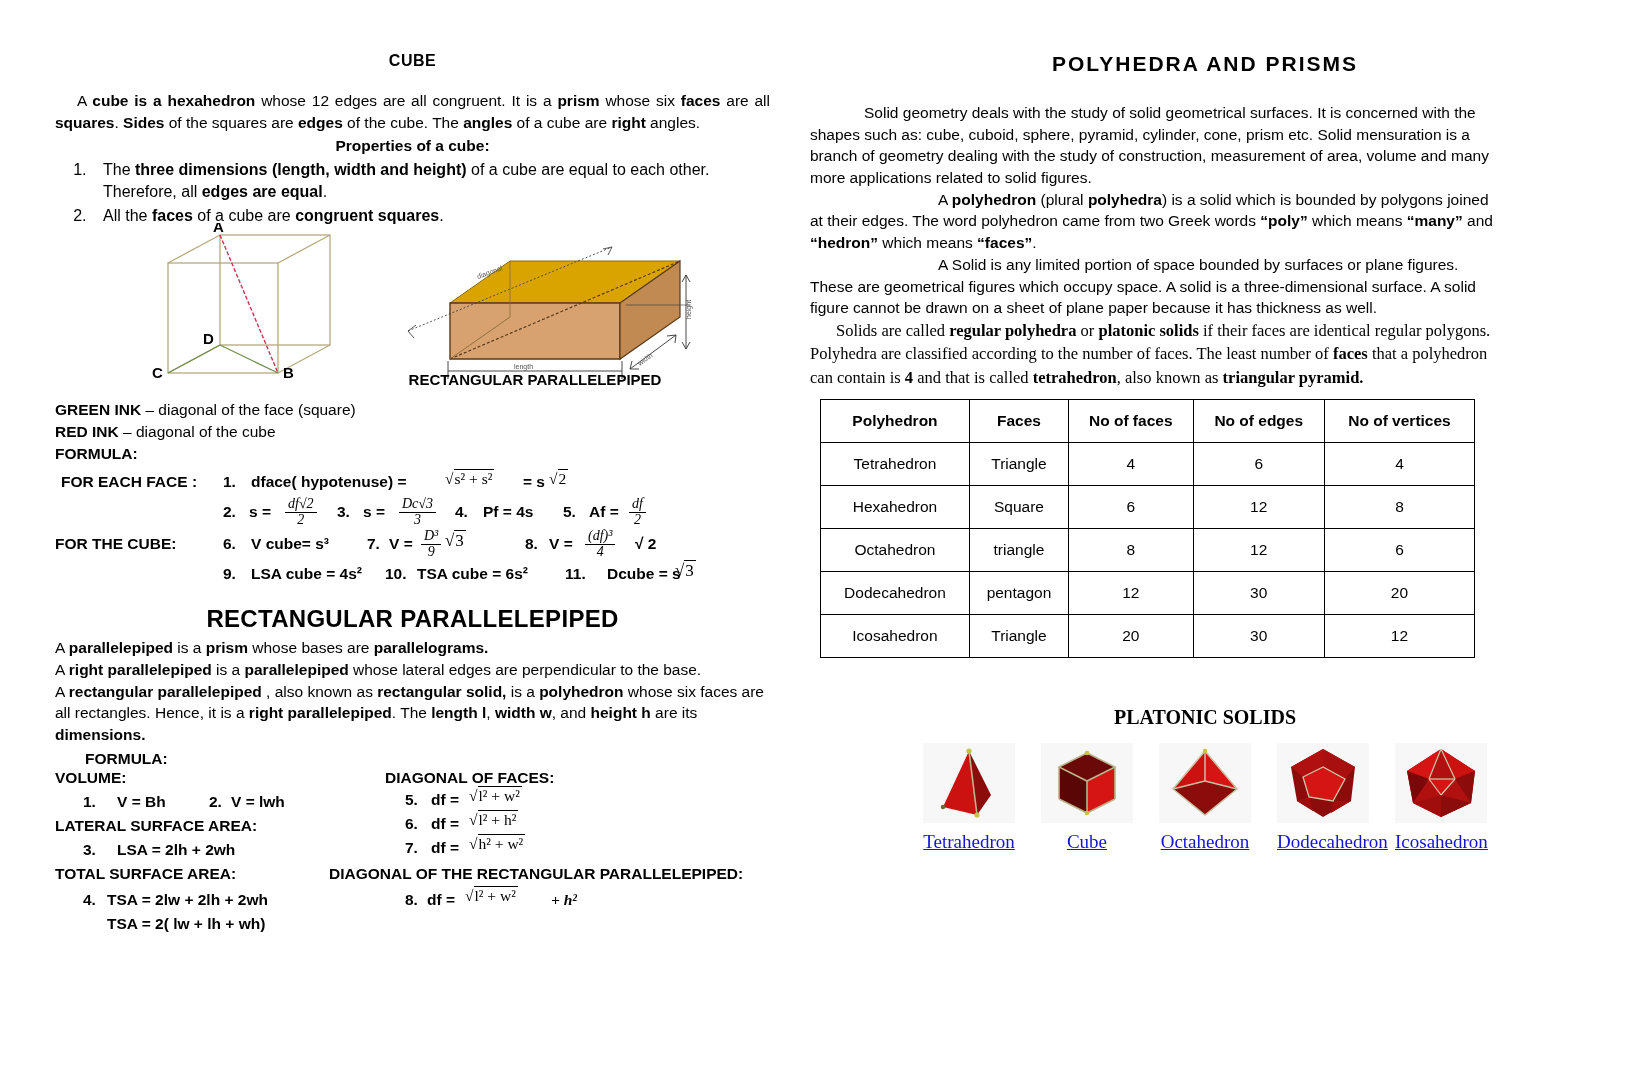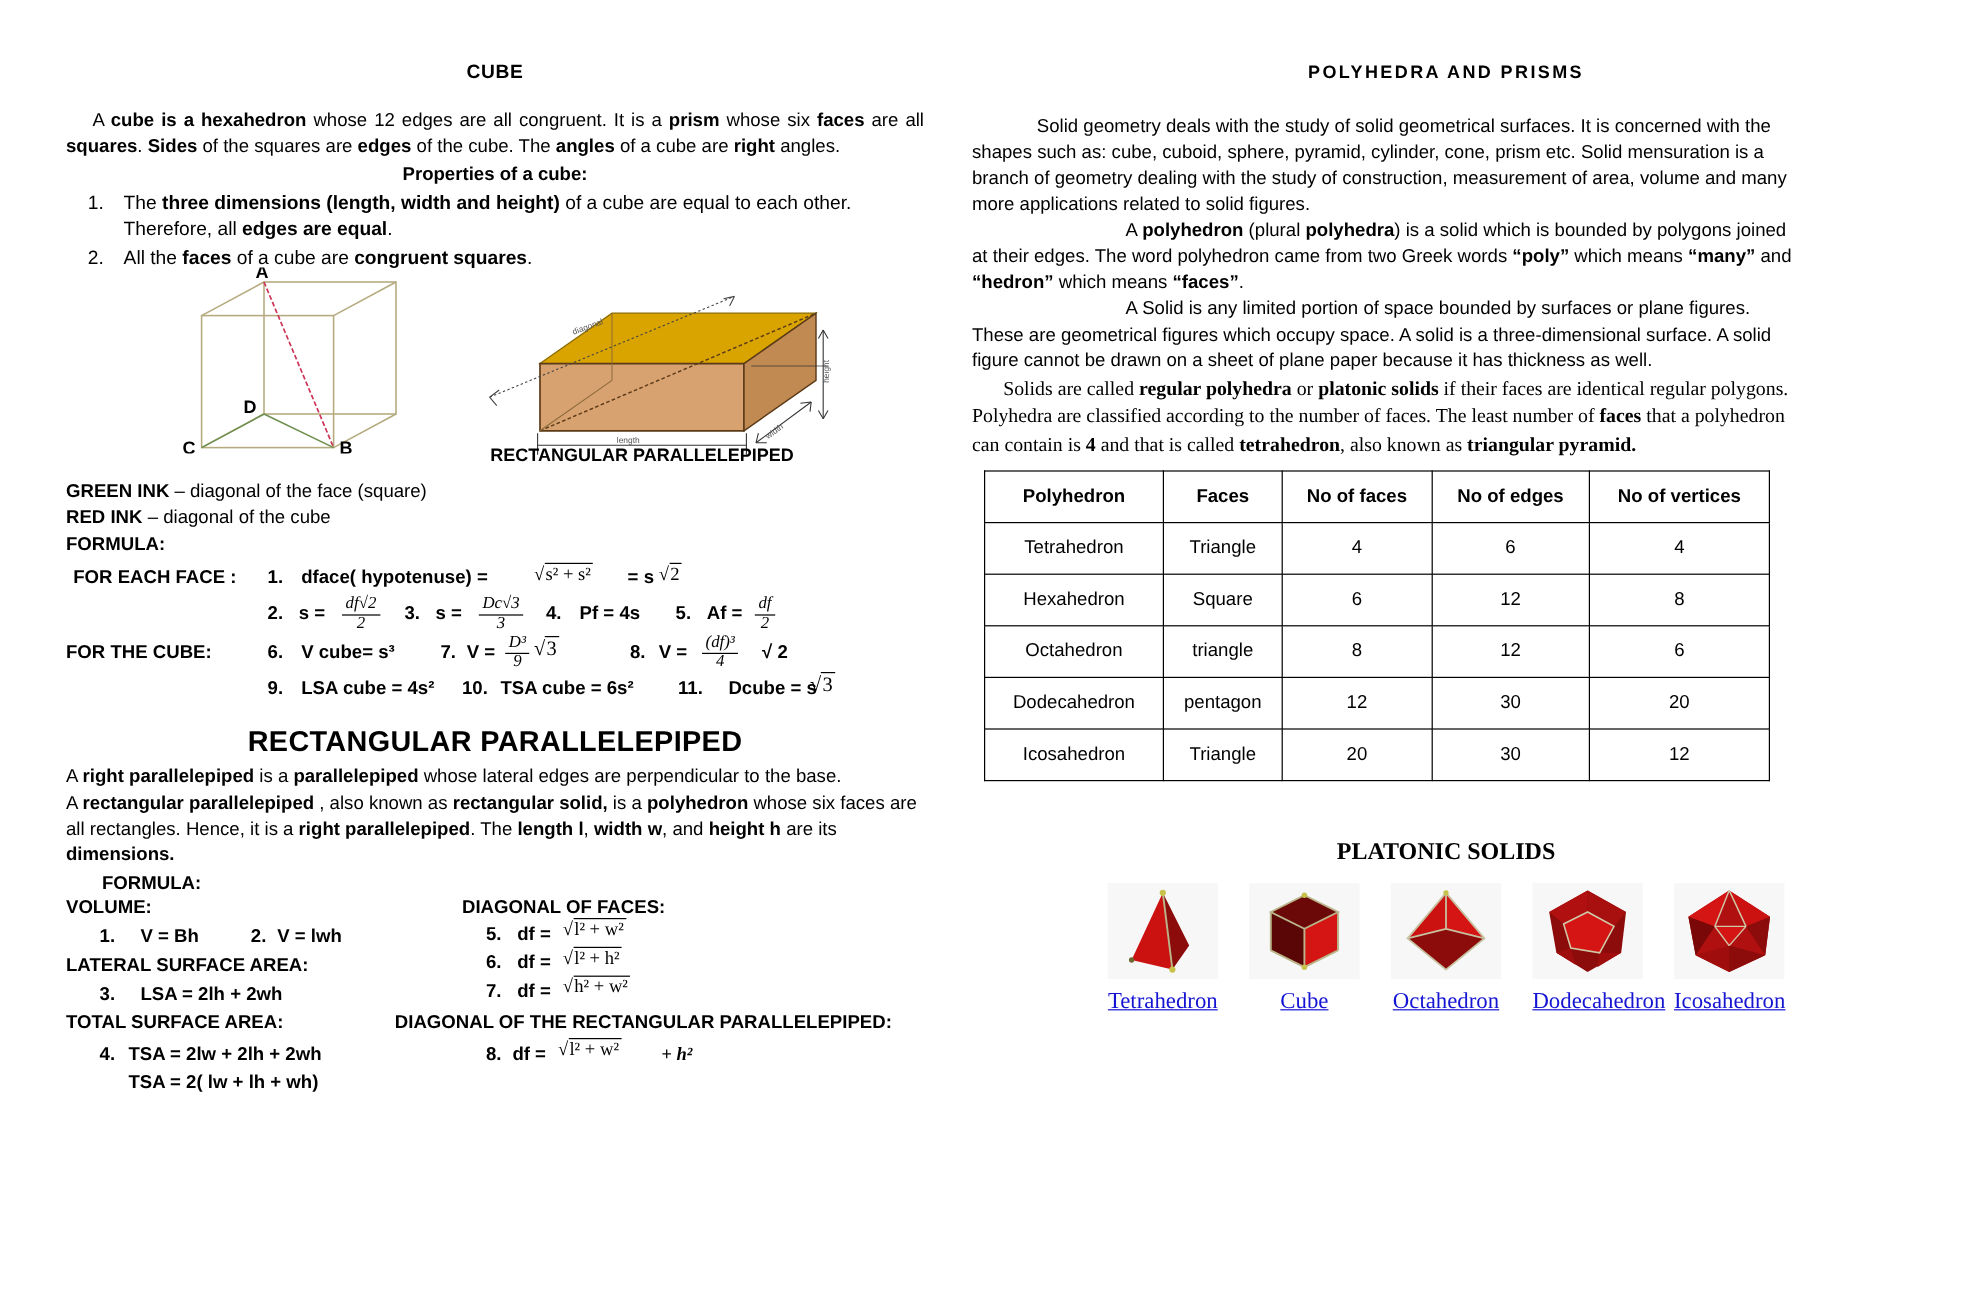--- a/index.html
+++ b/index.html
@@ -9,21 +9,21 @@
     position:relative;overflow:hidden;
   }
   .page{position:relative;width:1318px;height:1080px;}
 
   
   .col-left{position:absolute;left:55px;top:52px;width:715px;}
   .col-right{position:absolute;left:810px;top:52px;width:790px;}
 
   
   .h-cube{text-align:center;font-weight:bold;font-size:16px;letter-spacing:.5px;}
-  .h-poly{text-align:center;font-weight:bold;font-size:15px;letter-spacing:2px;}
+  .h-poly{text-align:center;font-weight:bold;font-size:21px;letter-spacing:2px;}
   .h-rect{text-align:center;font-weight:bold;font-size:24px;letter-spacing:.3px;margin:16px 0 4px;}
   .h-platonic{text-align:center;font-weight:bold;font-size:20px;font-family:"Liberation Serif",serif;}
 
   
   .p{font-size:15.5px;line-height:1.40;}
   .p.serif{font-family:"Liberation Serif",serif;font-size:16.5px;line-height:1.42;}
   .center{text-align:center;}
   b{font-weight:bold;}
 
   ol.props{margin:2px 0 0 0;padding-left:36px;font-size:16px;line-height:1.40;}
@@ -206,20 +206,21 @@
       <span class="abs" style="left:362px;top:96px;font-weight:bold;">TSA cube = 6s²</span>
       <span class="abs" style="left:510px;top:96px;font-weight:bold;">11.</span>
       <span class="abs" style="left:552px;top:96px;font-weight:bold;">Dcube = s</span>
       <span class="abs" style="left:620px;top:92px;">
         <span class="rad" style="font-size:17px;">√<span class="bar">3</span></span>
       </span>
     </div>
 
     <div class="h-rect">RECTANGULAR PARALLELEPIPED</div>
 
+    <div class="p"><span>A </span><b>parallelepiped</b><span> is a </span><b>prism</b><span> whose bases are </span><b>parallelograms.</b></div>
 
     <div class="p"><span>A </span><b>right parallelepiped</b><span> is a </span><b>parallelepiped</b><span> whose lateral edges are perpendicular to the base.</span></div>
 
     <div class="p"><span>A </span><b>rectangular parallelepiped</b><span> , also known as </span><b>rectangular solid,</b><span> is a </span><b>polyhedron</b><span>  whose six faces are all rectangles. Hence, it is a </span><b>right parallelepiped</b><span>. The </span><b><span>length l</span></b><span>, </span><b>width w</b><span>, and </span><b>height h</b><span> are its </span><b>dimensions.</b></div>
 
     <div class="p" style="font-weight:bold;margin-left:30px;margin-top:2px;">FORMULA:</div>
 
     <div style="position:relative;height:130px;font-size:15.5px;">
       <span class="abs lbl" style="left:0px;top:0px;">VOLUME:</span>
       <span class="abs" style="left:28px;top:24px;font-weight:bold;">1.</span>

